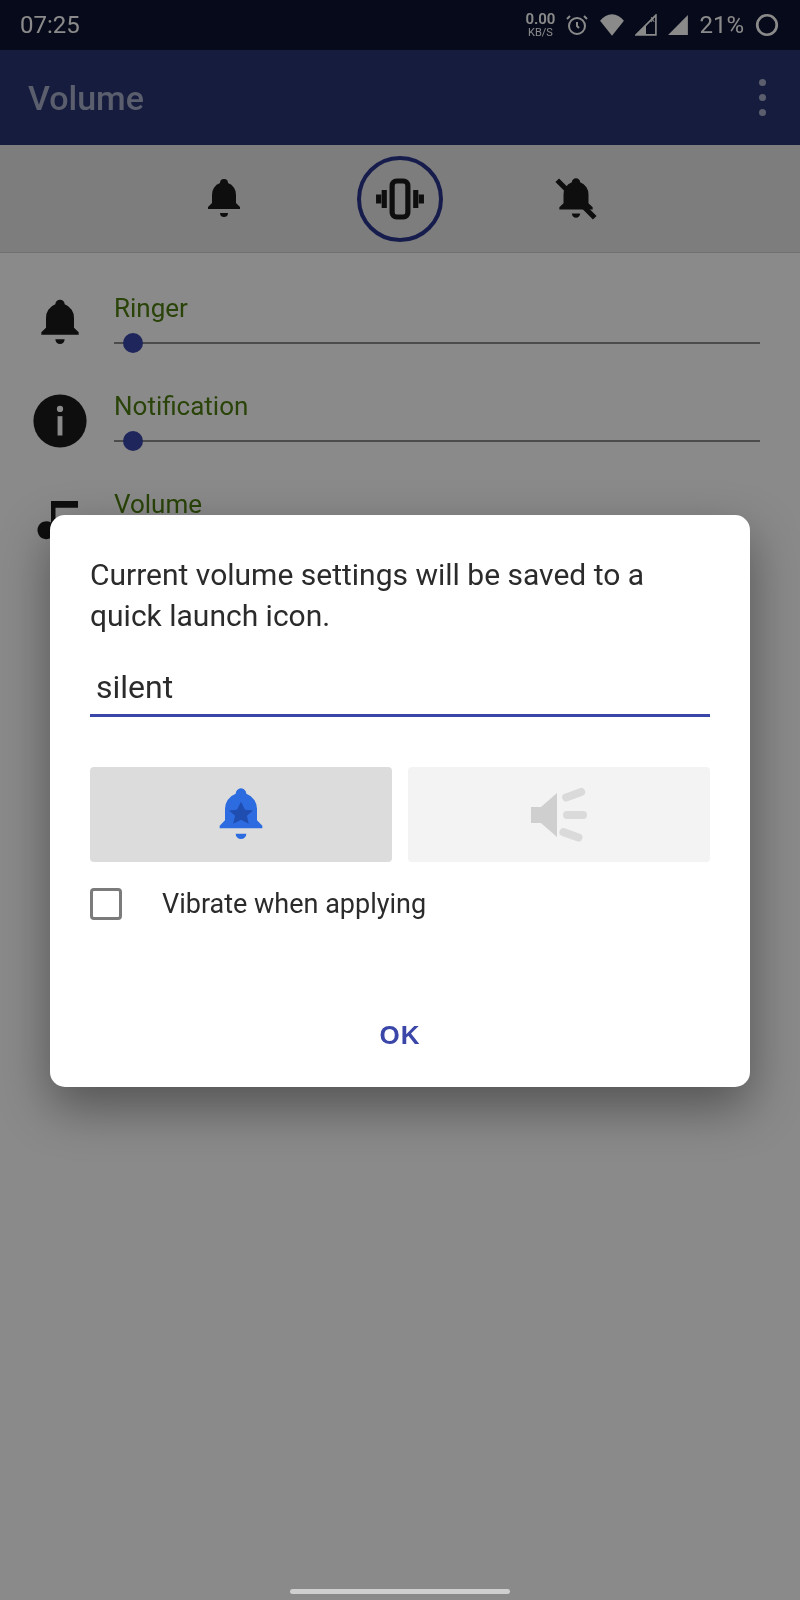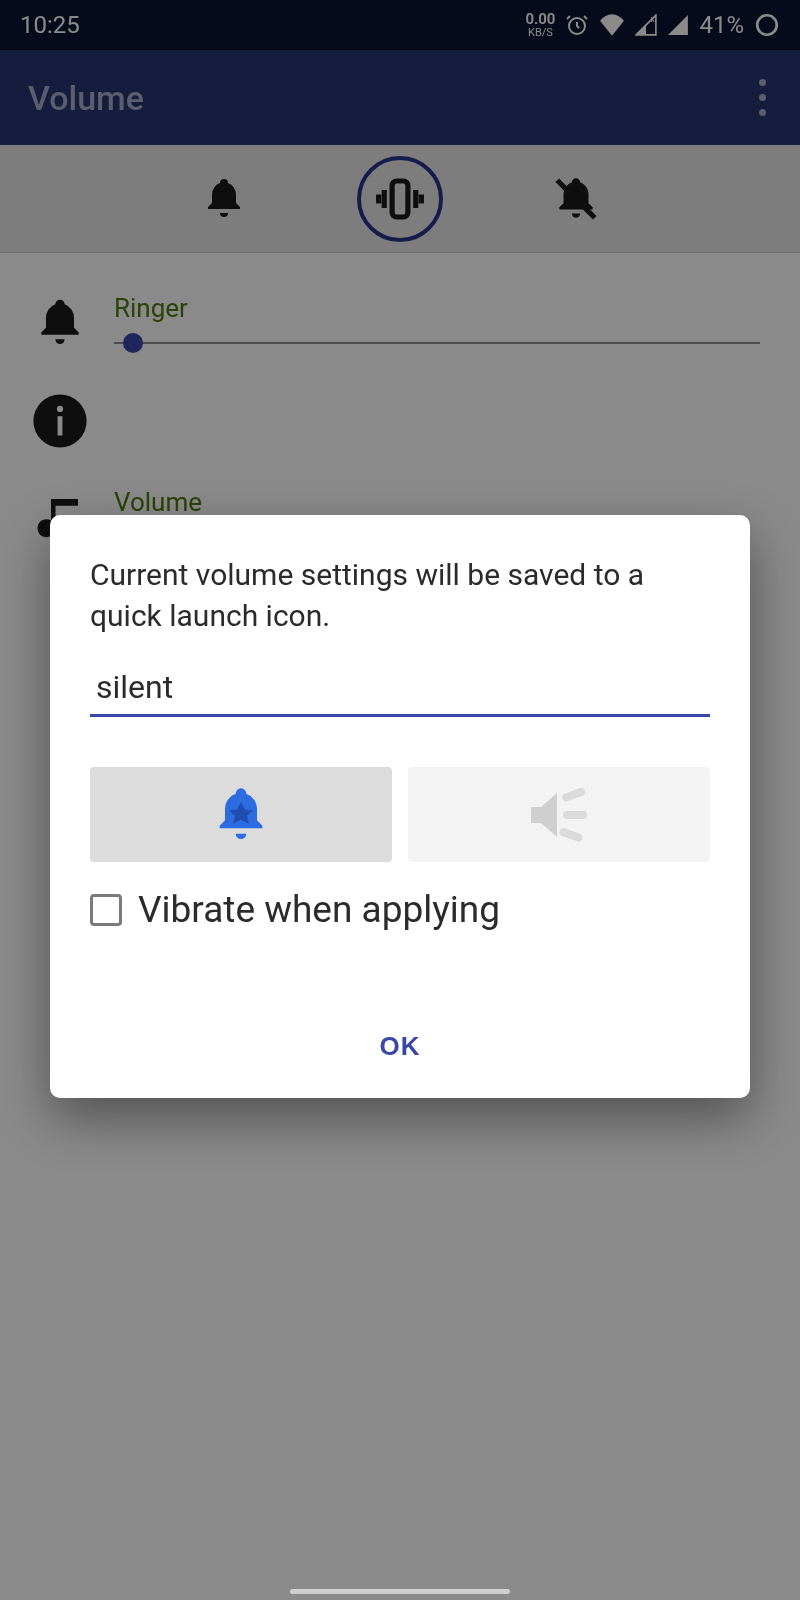--- a/index.html
+++ b/index.html
@@ -43,49 +43,49 @@
   .vol-slider { position: relative; height: 24px; }
   .vol-track { position: absolute; top: 50%; left: 0; right: 0; height: 2px; background: #8c8c8c; transform: translateY(-50%); }
   .vol-thumb { position: absolute; top: 50%; width: 20px; height: 20px; background: #3a46a8; border-radius: 50%; transform: translate(-50%, -50%); }
 
   
   .scrim { position: absolute; inset: 0; background: rgba(0,0,0,0.46); }
 
   
   .dialog {
     position: absolute; left: 50px; right: 50px; top: 515px;
-    background: #fff; border-radius: 10px; padding: 40px 40px 26px 40px;
+    background: #fff; border-radius: 15px; padding: 40px 40px 26px 40px;
     box-shadow: 0 20px 50px rgba(0,0,0,0.4);
   }
   .dialog-message { font-size: 30px; color: #2b2b2b; line-height: 1.35; margin-bottom: 28px; }
   .dialog-input {
     width: 100%; border: none; border-bottom: 3px solid #3a46a8;
     font-size: 32px; padding: 4px 6px 8px 6px; outline: none; color: #2b2b2b;
     font-family: inherit;
   }
   .icon-select-row { display: flex; gap: 16px; margin-top: 50px; }
   .icon-card {
     flex: 1; height: 95px; background: #f3f3f3; border-radius: 4px;
     display: flex; align-items: center; justify-content: center; cursor: pointer;
   }
   .icon-card.selected { background: #dcdcdc; }
   .checkbox-row { display: flex; align-items: center; gap: 16px; margin-top: 26px; }
   .checkbox-box { width: 32px; height: 32px; border: 3px solid #7b7b7b; border-radius: 4px; }
-  .checkbox-label { font-size: 37px; color: #2b2b2b; }
+  .checkbox-label { font-size: 27px; color: #2b2b2b; margin-left: 24px; }
   .dialog-actions { display: flex; justify-content: center; margin-top: 90px; }
   .ok-btn { font-size: 26px; font-weight: 600; color: #3a46a8; padding: 10px 18px; background: none; border: none; cursor: pointer; letter-spacing: 1px; }
 
   
   .nav-bar { position: absolute; bottom: 6px; left: 50%; transform: translateX(-50%); width: 220px; height: 5px; background: #cfcfcf; border-radius: 3px; }
 </style>
 </head>
 <body>
 
 <div class="status-bar">
-  <span>10:25</span>
+  <span>07:25</span>
   <div class="status-right">
     <div class="kbs">
       <div class="top">0.00</div>
       <div>KB/S</div>
     </div>
     <span class="status-icon">
       <svg width="24" height="24" viewBox="0 0 24 24" fill="none" stroke="#fff" stroke-width="2">
           <circle cx="12" cy="13" r="8"></circle>
           <path d="M12 9v4l2 2"></path>
           <path d="M5 3L2 6M19 3l3 3"></path>
@@ -101,21 +101,21 @@
           <path d="M1 19L19 1V19H1z" fill="none" stroke="#fff" stroke-width="1.5"></path>
           <path d="M1 19L10 10V19H1z" fill="#fff"></path>
           <text x="14" y="7" font-size="8" fill="#fff">x</text>
         </svg>
     </span>
     <span class="status-icon">
       <svg width="22" height="22" viewBox="0 0 20 20" fill="#fff">
           <path d="M1 19L19 1V19H1z"></path>
         </svg>
     </span>
-    <span>41%</span>
+    <span>21%</span>
     <span class="status-icon">
       <svg width="26" height="26" viewBox="0 0 24 24" fill="none" stroke="#fff" stroke-width="2.5">
           <circle cx="12" cy="12" r="9"></circle>
         </svg>
     </span>
   </div>
 </div>
 
 <div class="app-bar">
   <span>Volume</span>
@@ -161,20 +161,27 @@
       </div>
     </div>
   </div>
   <div class="vol-row">
     <div class="vol-icon">
       <svg width="58" height="58" viewBox="0 0 24 24" fill="#1a1a1a">
           <circle cx="12" cy="12" r="11"></circle>
           <rect x="11" y="10" width="2" height="8" fill="#fff"></rect>
           <circle cx="12" cy="7" r="1.3" fill="#fff"></circle>
         </svg>
+    </div>
+    <div class="vol-content">
+      <div class="vol-label">Notification</div>
+      <div class="vol-slider">
+        <div class="vol-track"></div>
+          <div class="vol-thumb" style="left:3%"></div>
+      </div>
     </div>
   </div>
   <div class="vol-row">
     <div class="vol-icon">
       <svg width="54" height="54" viewBox="0 0 24 24" fill="#1a1a1a">
           <path d="M8 4h12v3H10v10a4 4 0 11-2-3.5V4z"></path>
         </svg>
     </div>
     <div class="vol-content">
       <div class="vol-label">Volume</div>

